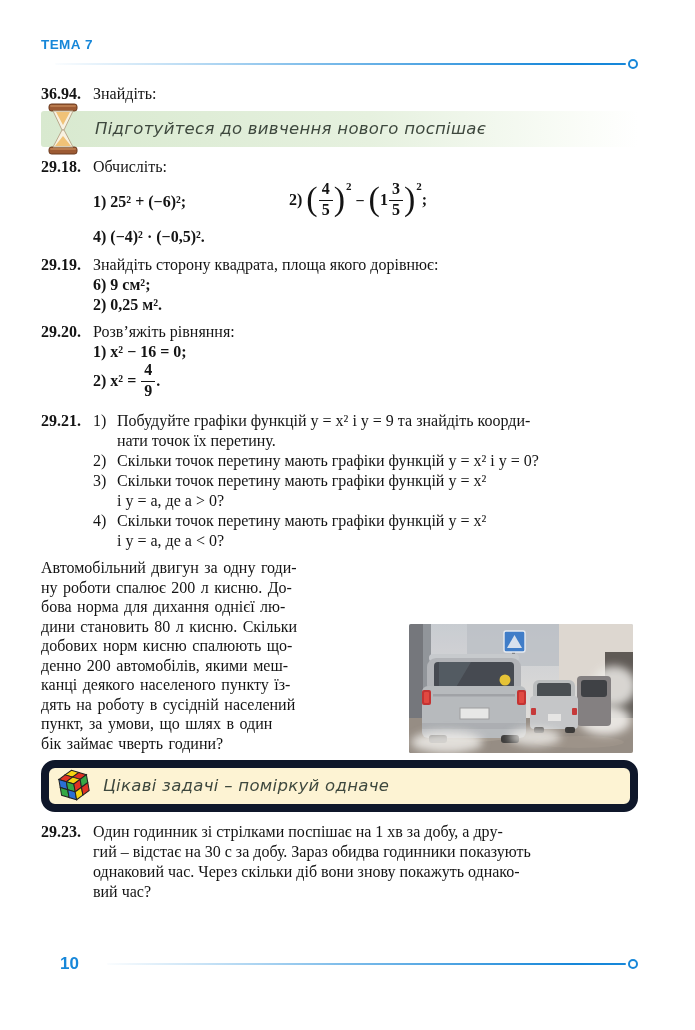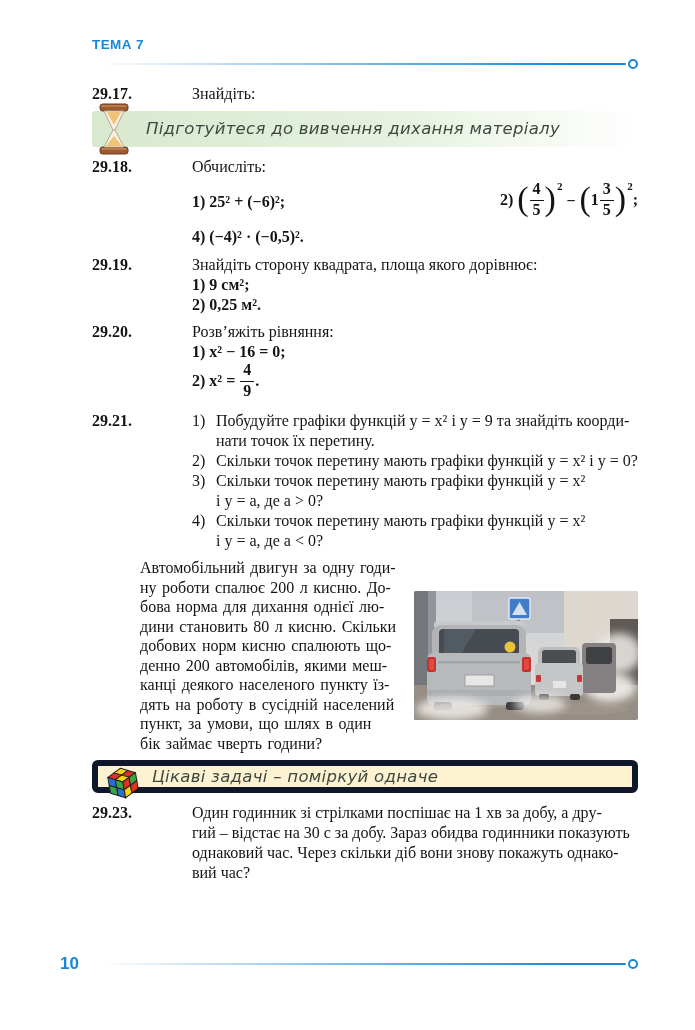--- a/index.html
+++ b/index.html
@@ -1,61 +1,61 @@
 <!DOCTYPE html>
 <html><head>
 <meta charset="utf-8">
 <style>
   html,body{margin:0;padding:0;background:#ffffff;}
   .page{
     position:relative;width:695px;height:1030px;margin:0 auto;background:#ffffff;
-    box-sizing:border-box;padding:34px 57px 0 92px;overflow:hidden;
+    box-sizing:border-box;padding:34px 57px 0 41px;overflow:hidden;
     font-family:"Liberation Serif","DejaVu Serif",serif;font-size:16px;line-height:20px;color:#141414;
   }
   
   .page-header{position:relative;margin-bottom:14px;}
   .theme{font-family:"Liberation Sans","DejaVu Sans",sans-serif;font-weight:bold;font-size:13.5px;color:#1787d9;letter-spacing:.4px;}
   .rule{position:relative;height:12px;margin-top:3px;}
   .rule .rline{position:absolute;left:14px;right:12px;top:5px;height:2px;border-radius:1px;
     background:linear-gradient(to right, rgba(23,135,217,0.02), rgba(23,135,217,.55) 45%, #1787d9 90%);}
   .rule .rdot{position:absolute;right:0;top:1px;width:6px;height:6px;border:2.6px solid #1787d9;border-radius:50%;background:#fff;}
   
   .problem{display:flex;margin-bottom:7px;}
   .pnum{flex:0 0 52px;font-weight:bold;}
-  .pbody{flex:1;min-width:0;margin-left:48px;}
+  .pbody{flex:1;min-width:0;}
   .line{display:block;}
   .multiline{white-space:pre-line;text-align:center;}
   .sub{display:flex;}
   .submark{flex:0 0 24px;}
   .subtext{flex:1;white-space:pre-line;}
   .mathline{font-weight:bold;}
   .mathline .mk{font-weight:bold;}
   
   .banner{position:relative;height:36px;margin:6px 0 10px 0;display:flex;align-items:center;
     padding-left:54px;box-sizing:border-box;border-radius:3px;}
   .banner-title{font-family:"DejaVu Sans",sans-serif;font-style:italic;font-size:16.5px;color:#3e483e;letter-spacing:.3px;white-space:nowrap;}
   .banner-green{background:linear-gradient(to right,#d8e9cf 0%,#e6f1df 55%,#fbfdf9 92%,#ffffff 100%);}
   .banner-blue{background:linear-gradient(to right,#c6e2f4 0%,#dcedf9 60%,#f2f9fd 100%);}
-  .banner-yellow{background:#fdf3d3;border:6px solid #0f172a;border-radius:6px;height:33px;}
+  .banner-yellow{background:#fdf3d3;border:8px solid #0f172a;border-radius:14px;height:52px;}
   .banner-icon{position:absolute;left:4px;display:block;}
   .icon-hourglass{top:-8px;}
   .icon-notebook{top:-5px;}
   .icon-cube{top:-3px;left:6px;}
   
   .mrow{display:flex;align-items:center;margin:1px 0;}
-  .mrow.tall{min-height:48px;justify-content:space-between;}
+  .mrow.tall{min-height:48px;}
   .mcol1{flex:0 0 196px;}
   .frac{display:inline-block;vertical-align:middle;text-align:center;line-height:1.05;margin:0 1px;position:relative;top:-2px;font-weight:bold;}
   .frac .fn{display:block;padding:0 3px 2px;border-bottom:1.5px solid #141414;}
   .frac .fd{display:block;padding-top:1px;}
   .bigp{font-size:34px;font-weight:normal;vertical-align:middle;position:relative;top:-3px;line-height:0;}
   .psup{font-size:11px;font-weight:bold;position:relative;top:-16px;margin-left:1px;}
   .mop{margin:0 4px;font-weight:bold;}
   
-  .cols{display:flex;align-items:center;}
+  .cols{display:flex;align-items:flex-end;}
   .textcol{width:360px;line-height:19.5px;word-spacing:1.5px;white-space:pre-line;}
   .photo{flex:0 0 auto;width:224px;height:129px;margin-left:8px;overflow:hidden;border-radius:2px;}
   
   .page-footer{position:absolute;left:60px;right:57px;top:954px;display:flex;align-items:center;}
   .pageno{font-family:"Liberation Sans","DejaVu Sans",sans-serif;font-weight:bold;font-size:17px;color:#1787d9;margin-right:28px;text-align:center;}
   .frule{position:relative;flex:1;height:12px;}
 </style>
 </head>
 <body>
 
@@ -63,38 +63,38 @@
 
   <div class="page-header">
     <span class="theme">ТЕМА 7</span>
     <div class="rule">
       <span class="rline"></span>
       <span class="rdot"></span>
     </div>
   </div>
 
   <div class="problem">
-    <span class="pnum">29.17.</span>
+    <span class="pnum">36.94.</span>
     <div class="pbody">
       <span class="line">Знайдіть:</span>
     </div>
   </div>
 
   <div class="banner banner-green">
     <svg class="banner-icon icon-hourglass" width="36" height="52" viewBox="0 0 36 52">
       <rect x="4" y="1" width="28" height="7" rx="2.5" fill="#9c5a33" stroke="#6b3a1f" stroke-width="1"></rect>
       <rect x="4" y="44" width="28" height="7" rx="2.5" fill="#9c5a33" stroke="#6b3a1f" stroke-width="1"></rect>
       <polygon points="8,8 28,8 19,27 17,27" fill="#f8f1e1" stroke="#b9a98c" stroke-width="1"></polygon>
       <polygon points="17,27 19,27 28,44 8,44" fill="#f8f1e1" stroke="#b9a98c" stroke-width="1"></polygon>
       <polygon points="11,9 25,9 18,22" fill="#f0c277"></polygon>
       <polygon points="10,43 26,43 18,33" fill="#f0c277"></polygon>
       <rect x="5" y="2" width="26" height="2" rx="1" fill="#b97a4d"></rect>
       <rect x="5" y="45" width="26" height="2" rx="1" fill="#b97a4d"></rect>
     </svg>
-    <span class="banner-title">Підготуйтеся до вивчення дихання матеріалу</span>
+    <span class="banner-title">Підготуйтеся до вивчення нового поспішає</span>
   </div>
 
   <div class="problem">
     <span class="pnum">29.18.</span>
     <div class="pbody">
       <span class="line">Обчисліть:</span>
       <div class="mrow tall">
         <span class="mcol1 mathline">1) 25² + (−6)²;</span>
         <span class="mathline">
           <span class="mk">2)</span>
@@ -104,21 +104,21 @@
       <div class="mrow">
         <span class="mathline">4) (−4)² · (−0,5)².</span>
       </div>
     </div>
   </div>
 
   <div class="problem">
     <span class="pnum">29.19.</span>
     <div class="pbody">
       <span class="line">Знайдіть сторону квадрата, площа якого дорівнює:</span>
-      <span class="line mathline">1) 9 см²;</span>
+      <span class="line mathline">6) 9 см²;</span>
       <span class="line mathline">2) 0,25 м².</span>
     </div>
   </div>
 
   <div class="problem">
     <span class="pnum">29.20.</span>
     <div class="pbody">
       <span class="line">Розв’яжіть рівняння:</span>
       <span class="line mathline">1) x² − 16 = 0;</span>
       <div class="mrow" style="min-height:40px;">

